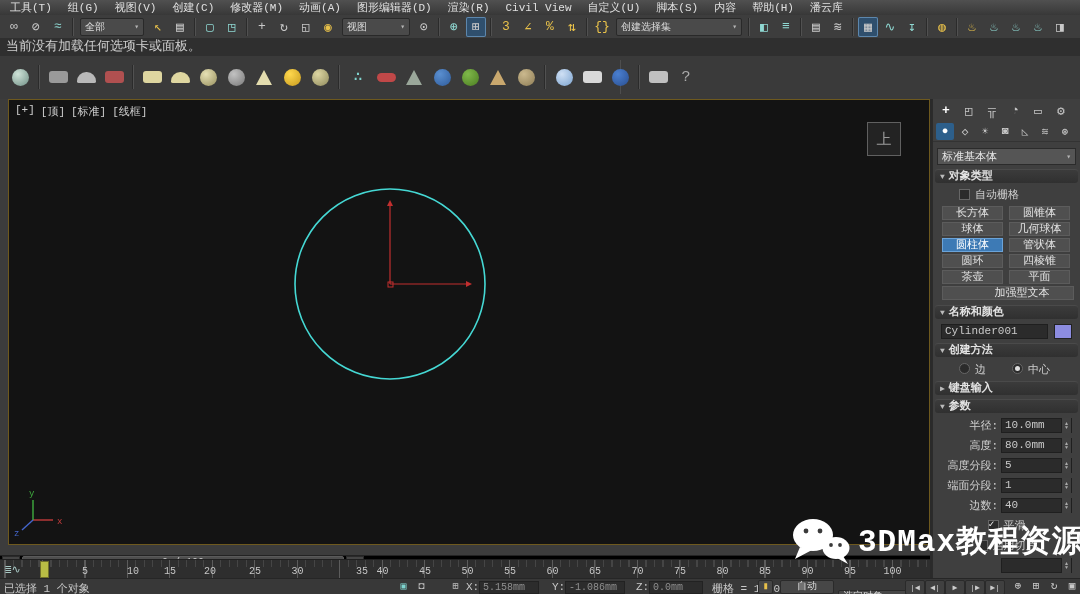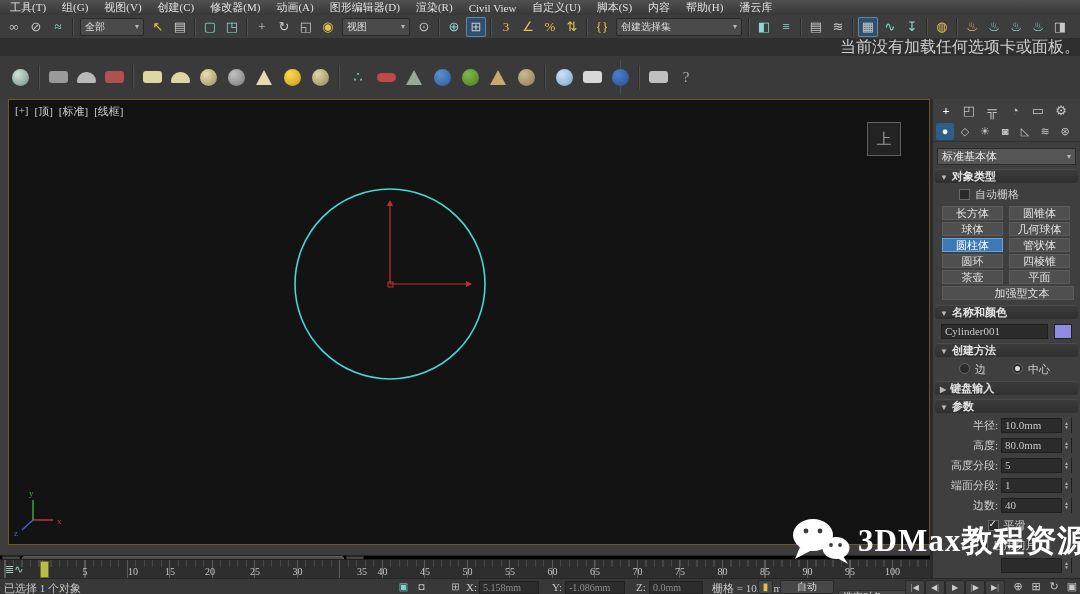--- a/index.html
+++ b/index.html
@@ -1,37 +1,37 @@
 <!DOCTYPE html>
 <html><head>
 <meta charset="utf-8">
 <style>
   html,body{margin:0;padding:0;background:#222;}
   #root{position:relative;width:1080px;height:594px;background:#3c3c3c;overflow:hidden;
-        font-family:Liberation Serif, serif;color:#d6d6d6;-webkit-font-smoothing:antialiased;}
+        font-family:Liberation Mono, monospace;color:#d6d6d6;-webkit-font-smoothing:antialiased;}
 
   
   #menubar{position:absolute;left:0;top:0;right:0;height:15px;background:linear-gradient(#505050,#383838);
            display:flex;align-items:center;font-size:11px;padding-left:2px;border-bottom:1px solid #2c2c2c;}
   .menu-item{padding:0 8px;white-space:nowrap;color:#e0e0e0;}
 
   
   #tbmain{position:absolute;left:0;top:15px;right:0;height:23px;background:#3d3d3d;border-bottom:1px solid #2d2d2d;
           display:flex;align-items:center;padding-left:3px;}
   .tbtn{width:20px;height:20px;margin:0 1px;display:flex;align-items:center;justify-content:center;
         font-size:13px;border-radius:2px;color:#c9c9c9;flex:none;}
   .tbtn.active{background:#2f4f6d;box-shadow:inset 0 0 0 1px #5d87ad;}
   .tsep{width:0;height:18px;border-left:1px solid #2b2b2b;border-right:1px solid #515151;margin:0 3px;flex:none;}
   .tdrop{height:16px;background:#4a4a4a;border:1px solid #292929;border-radius:2px;font-size:10px;
          display:flex;align-items:center;justify-content:space-between;padding:0 4px;margin:0 3px;color:#ddd;flex:none;}
   .caret{font-size:8px;color:#b5b5b5;margin-left:4px;}
 
   
-  #ribbonrow{position:absolute;left:0;top:38px;right:0;height:18px;background:#2f2f2f;font-size:16px;
-             line-height:18px;padding-left:6px;color:#cfcfcf;border-bottom:1px solid #242424;text-align:right;}
+  #ribbonrow{position:absolute;left:0;top:38px;right:0;height:18px;background:#2f2f2f;font-size:13px;
+             line-height:18px;padding-left:6px;color:#cfcfcf;border-bottom:1px solid #242424;}
 
   
   #tbextra{position:absolute;left:0;top:56px;right:0;height:43px;background:#3a3a3a;}
   #tbextra .strip{position:absolute;left:2px;top:4px;height:34px;width:614px;display:flex;align-items:center;
                   border-right:1px solid #4e4e4e;padding-left:4px;}
   .xbtn{width:26px;height:28px;margin:0 1px;display:flex;align-items:center;justify-content:center;flex:none;}
   .xsep{width:0;height:24px;border-left:1px solid #2b2b2b;border-right:1px solid #515151;margin:0 4px;flex:none;}
   .sh-ball{width:17px;height:17px;border-radius:50%;}
   .sh-dome{width:19px;height:11px;border-radius:10px 10px 2px 2px;}
   .sh-rect{width:19px;height:12px;border-radius:3px;}

